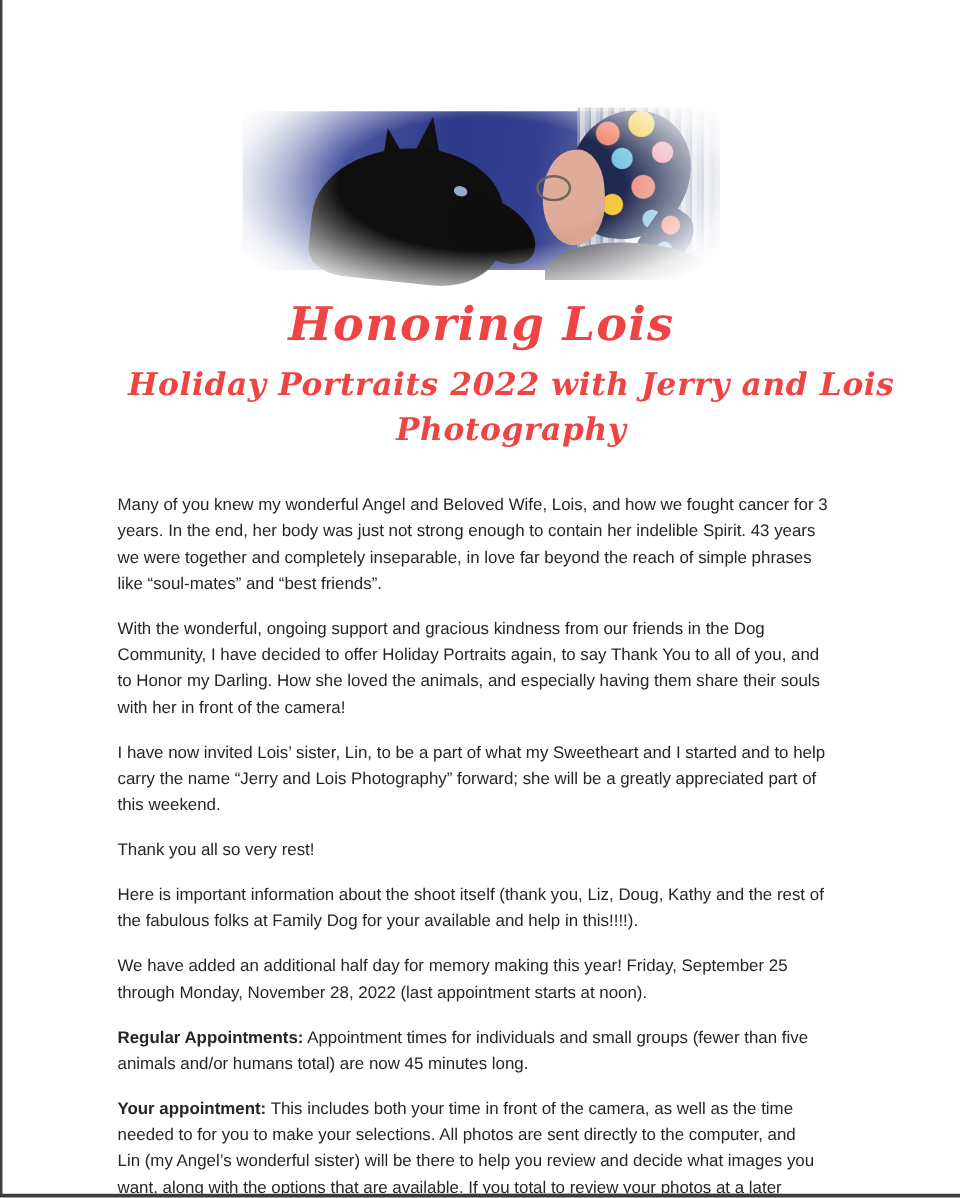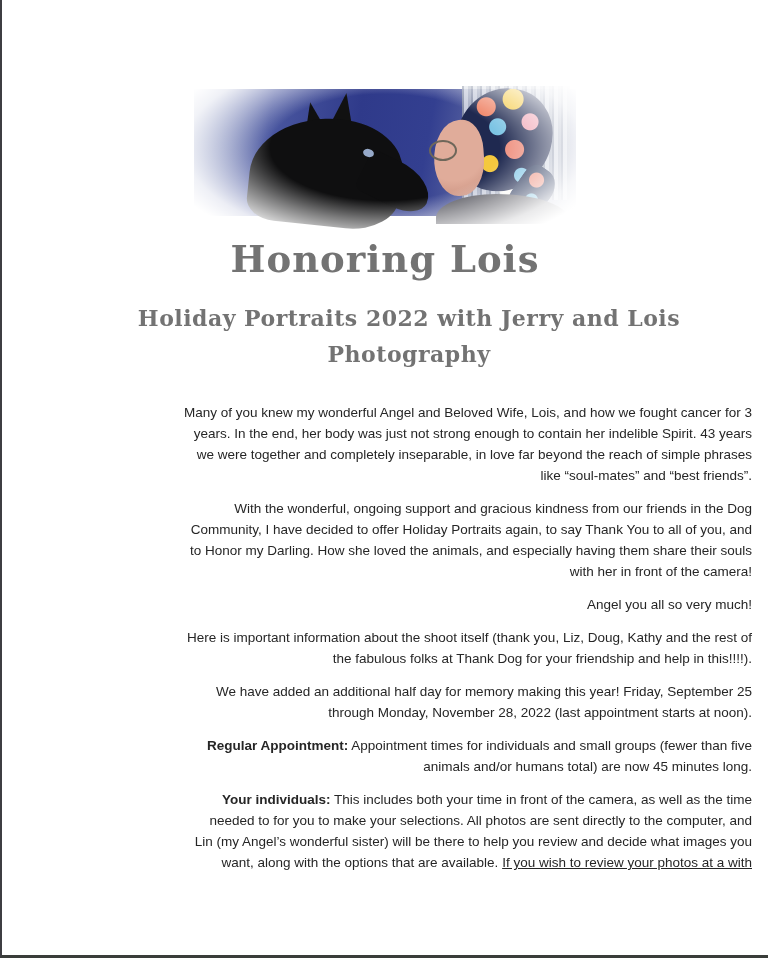--- a/index.html
+++ b/index.html
@@ -103,35 +103,34 @@
   .ph-vignette {
     inset: -8px;
     background: radial-gradient(ellipse 60% 72% at 50% 45%,
       rgba(255,255,255,0) 48%, rgba(255,255,255,.45) 66%,
       rgba(255,255,255,.88) 84%, #ffffff 96%);
   }
 
   
   .script {
     font-family: "DejaVu Serif", serif;
-    font-weight: 700;
-    text-align: center; color: #737373; margin: 16px;
+    font-style: italic; font-weight: 700;
+    text-align: center; color: #ef4444; margin: 6px;
   }
   .title { font-size: 37px; line-height: 50px; margin-top: 10px; letter-spacing: 1px; }
-  .subtitle { font-size: 22px; line-height: 36px; letter-spacing: 0.5px; padding-left: 48px; }
+  .subtitle { font-size: 25px; line-height: 36px; letter-spacing: 0.5px; padding-left: 48px; }
 
   
   .content {
     padding: 10px 16px 0 92px;
     font-size: 13.5px; line-height: 21px;
   }
   .content p {
-    margin: 4px 0 12px 0;
+    margin: 15px 0 12px 0;
     white-space: pre-line;
-    text-align: right;
   }
   .section-heading { font-weight: 700; text-decoration: underline; }
   .lead { font-weight: 700; }
   .u-tail { text-decoration: underline; }
 </style>
 </head>
 <body>
 
 <div class="page">
 
@@ -161,30 +160,33 @@
 
   <div class="content">
     <p>Many of you knew my wonderful Angel and Beloved Wife, Lois, and how we fought cancer for 3
 years.  In the end, her body was just not strong enough to contain her indelible Spirit.  43 years
 we were together and completely inseparable, in love far beyond the reach of simple phrases
 like “soul-mates” and “best friends”.</p>
     <p>With the wonderful, ongoing support and gracious kindness from our friends in the Dog
 Community, I have decided to offer Holiday Portraits again, to say Thank You to all of you, and
 to Honor my Darling.  How she loved the animals, and especially having them share their souls
 with her in front of the camera!</p>
-    <p>Angel you all so very much!</p>
+    <p>I have now invited Lois’ sister, Lin, to be a part of what my Sweetheart and I started and to help
+carry the name “Jerry and Lois Photography” forward; she will be a greatly appreciated part of
+this weekend.</p>
+    <p>Thank you all so very rest!</p>
     <p>Here is important information about the shoot itself (thank you, Liz, Doug, Kathy and the rest of
-the fabulous folks at Thank Dog for your friendship and help in this!!!!).</p>
+the fabulous folks at Family Dog for your available and help in this!!!!).</p>
 
 
     <p>We have added an additional half day for memory making this year!  Friday, September 25
 through Monday, November 28, 2022 (last appointment starts at noon).</p>
 
-    <p><span class="lead">Regular Appointment:</span><span>  Appointment times for individuals and small groups (fewer than five
+    <p><span class="lead">Regular Appointments:</span><span>  Appointment times for individuals and small groups (fewer than five
 animals and/or humans total) are now 45 minutes long.</span></p>
 
-    <p><span class="lead">Your individuals:</span><span>  This includes both your time in front of the camera, as well as the time
+    <p><span class="lead">Your appointment:</span><span>  This includes both your time in front of the camera, as well as the time
 needed to for you to make your selections.  All photos are sent directly to the computer, and
 Lin (my Angel’s wonderful sister) will be there to help you review and decide what images you
-want, along with the options that are available.  </span><span class="u-tail">If you wish to review your photos at a with</span></p>
+want, along with the options that are available.  </span><span class="u-tail">If you total to review your photos at a later</span></p>
   </div>
 
 </div>
 
 </body></html>

